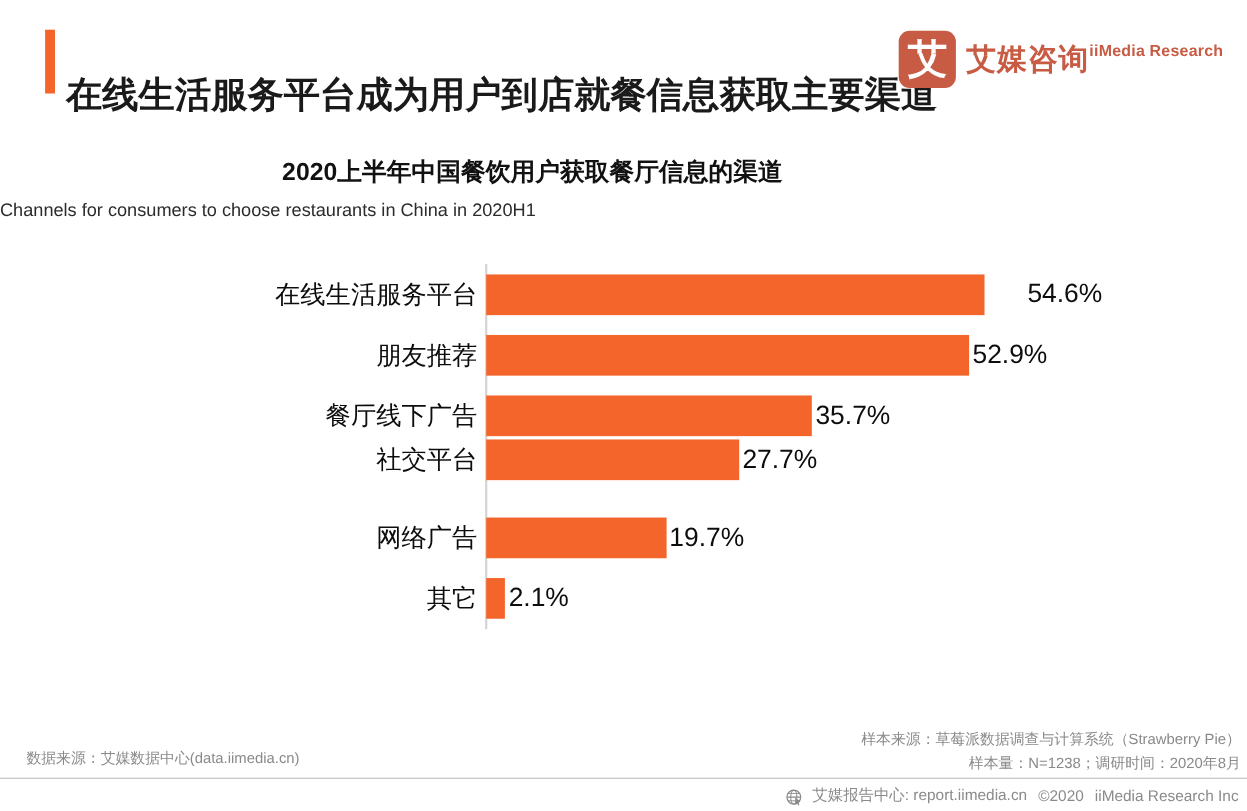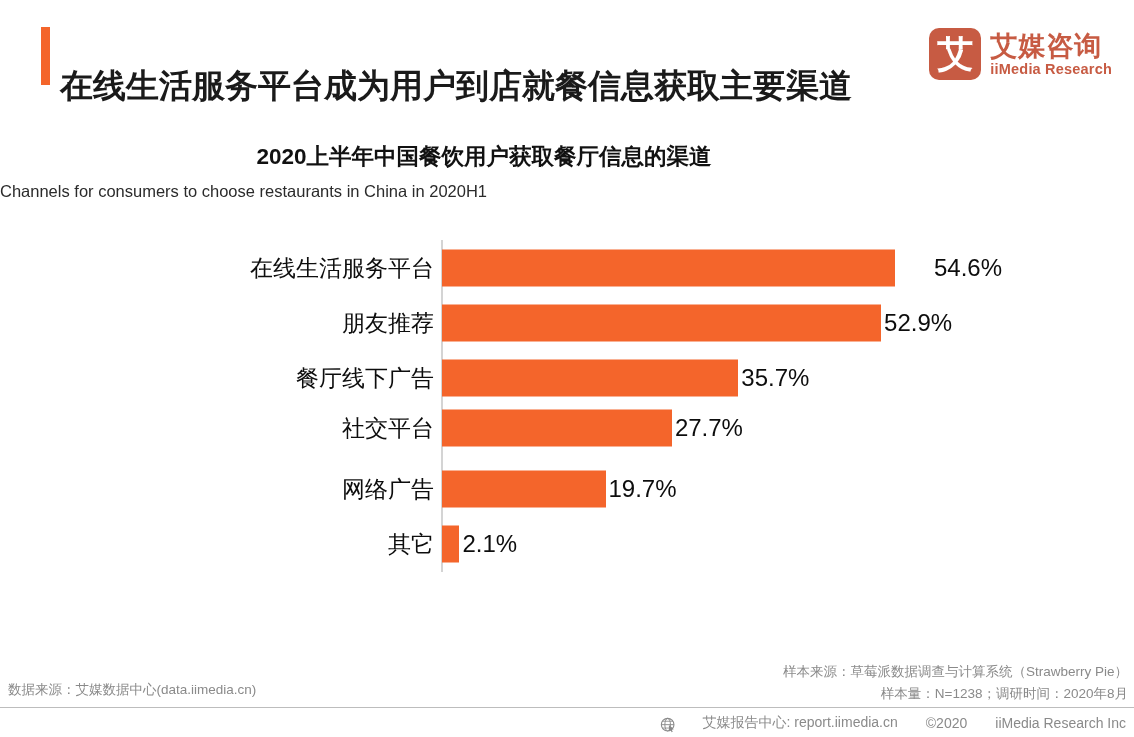--- a/index.html
+++ b/index.html
@@ -56,21 +56,21 @@
     height: 52px;
     border-radius: 10px;
     background: #C75B43;
     color: #ffffff;
     font-size: 36px;
     font-weight: bold;
     line-height: 52px;
     text-align: center;
     font-family: "DejaVu Sans", sans-serif;
   }
-  .logo-text { display: flex; flex-direction: column; justify-content: center; }
+  .logo-text { display: flex; justify-content: center; }
   .logo-cn {
     font-size: 27px;
     font-weight: bold;
     color: #C75B43;
     letter-spacing: 1px;
     line-height: 30px;
   }
   .logo-en {
     font-size: 14.5px;
     font-weight: bold;
@@ -145,21 +145,21 @@
     top: 50%;
     transform: translateY(-50%);
     font-size: 24px;
     color: #0d0d0d;
     white-space: nowrap;
   }
 
   
   .src-left {
     position: absolute;
-    left: 8px;
+    left: 24px;
     top: 681px;
     font-size: 13.5px;
     color: #8a8a8a;
     white-space: nowrap;
   }
   .src-right {
     position: absolute;
     right: 6px;
     top: 661px;
     text-align: right;
@@ -179,21 +179,21 @@
     position: absolute;
     left: 0;
     top: 708px;
     width: 1134px;
     height: 29px;
     display: flex;
     align-items: center;
     justify-content: flex-end;
     padding-right: 8px;
     box-sizing: border-box;
-    gap: 24px;
+    gap: 6px;
     font-size: 14px;
     color: #8a8a8a;
     white-space: nowrap;
   }
   .globe-icon { display: inline-block; width: 17px; height: 17px; position: relative; top: 3px; }
   .footer-seg { margin-left: 2px; }
   .footer-seg.gap { margin-left: 4px; }
 </style>
 </head>
 <body>
@@ -225,21 +225,21 @@
       <div class="row" style="top: 55.3333px; height: 55.3333px;">
         <div class="cat-label">朋友推荐</div>
         <div class="bar" style="width: 439.07px; background: rgb(244, 101, 43);"></div>
         <div class="bar-value" style="left: 884.07px;">52.9%</div>
       </div>
       <div class="row" style="top: 110.667px; height: 55.3333px;">
         <div class="cat-label">餐厅线下广告</div>
         <div class="bar" style="width: 296.31px; background: rgb(244, 101, 43);"></div>
         <div class="bar-value" style="left: 741.31px;">35.7%</div>
       </div>
-      <div class="row" style="top: 160px; height: 55.3333px;">
+      <div class="row" style="top: 150px; height: 55.3333px;">
         <div class="cat-label">社交平台</div>
         <div class="bar" style="width: 229.91px; background: rgb(244, 101, 43);"></div>
         <div class="bar-value" style="left: 674.91px;">27.7%</div>
       </div>
       <div class="row" style="top: 221.333px; height: 55.3333px;">
         <div class="cat-label">网络广告</div>
         <div class="bar" style="width: 163.51px; background: rgb(244, 101, 43);"></div>
         <div class="bar-value" style="left: 608.51px;">19.7%</div>
       </div>
       <div class="row" style="top: 276.667px; height: 55.3333px;">

